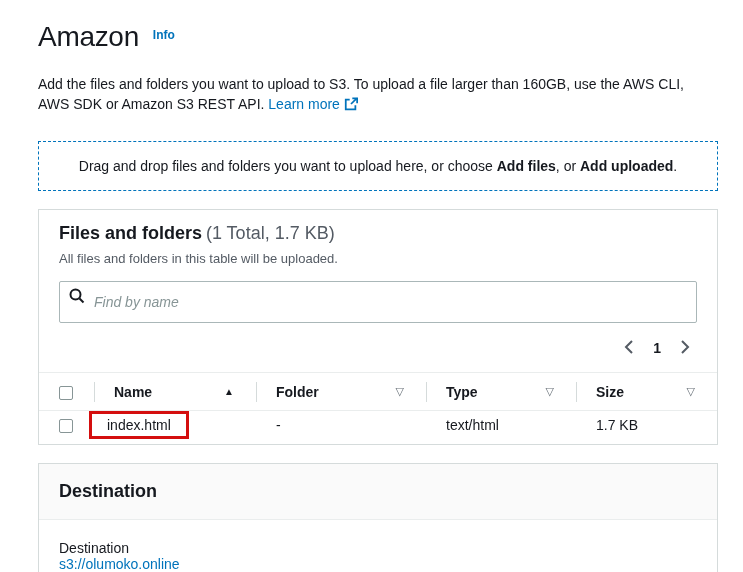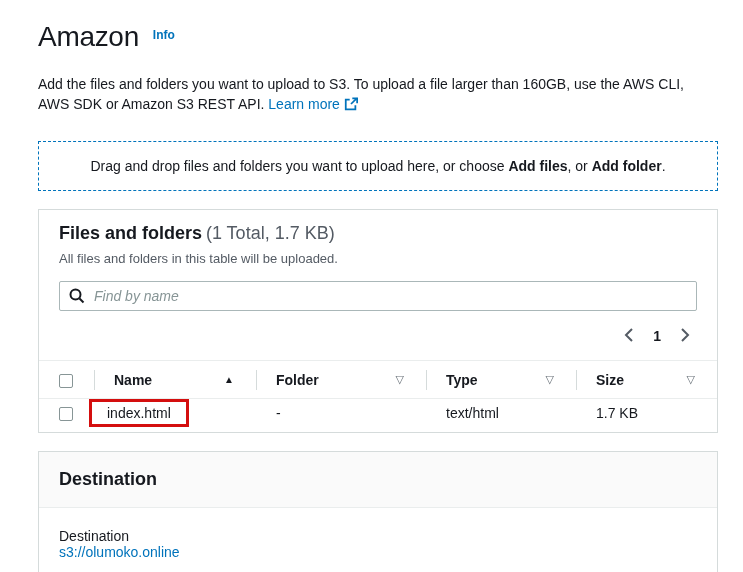--- a/index.html
+++ b/index.html
@@ -43,21 +43,21 @@
     font-family: inherit; font-size: 14px; font-weight: 700; color: #545b64;
     background: #fff; border: 1px solid #545b64; border-radius: 2px;
     padding: 5px 20px; line-height: 18px; cursor: pointer; white-space: nowrap;
   }
   .btn:disabled { color: #aab7b8; border-color: #d5dbdb; cursor: default; }
   .annotation-wrap { border: 3px solid #d40e0e; padding: 4px 5px; display: inline-flex; }
 
   
   .search-row { position: relative; margin-top: 15px; }
   .search-input {
-    width: 100%; height: 30px; border: 1px solid #aab7b8; border-radius: 2px;
+    width: 100%; height: 42px; border: 1px solid #aab7b8; border-radius: 2px;
     padding: 0 8px 0 34px; font-family: inherit; font-size: 14px; color: #16191f;
     outline: none; background: #fff;
   }
   .search-input::placeholder { font-style: italic; color: #879596; opacity: 1; }
   .search-icon { position: absolute; left: 10px; top: 7px; pointer-events: none; }
 
   
   .pagination {
     display: flex; justify-content: flex-end; align-items: center;
     gap: 8px; margin-top: 12px; height: 26px;
@@ -116,21 +116,21 @@
 
   <p class="desc"><span>Add the files and folders you want to upload to S3. To upload a file larger than 160GB, use the AWS CLI, AWS SDK or Amazon S3 REST API.</span>
     <a class="learn-more">Learn more</a><span class="ext-icon"><svg width="14" height="14" viewBox="0 0 16 16">
           <path d="M13 9.5V14H2V3h4.5" fill="none" stroke="#0073bb" stroke-width="2"></path>
           <path d="M9.5 1.5H15V7" fill="none" stroke="#0073bb" stroke-width="2"></path>
           <path d="M14.5 1.5L8 8" fill="none" stroke="#0073bb" stroke-width="2"></path>
         </svg></span>
   </p>
 
   <div class="dropzone">
-    <span><span>Drag and drop files and folders you want to upload here, or choose </span><b>Add files</b><span>, or </span><b>Add folder</b><span>.</span></span>
+    <span><span>Drag and drop files and folders you want to upload here, or choose </span><b>Add files</b><span>, or </span><b>Add uploaded</b><span>.</span></span>
   </div>
 
   <div class="card files-card">
     <div class="card-head">
       <div>
         <h2 class="panel-title">Files and folders</h2>
         <span class="panel-summary"> <span>(1 Total, 1.7 KB)</span></span>
         <div class="panel-sub">All files and folders in this table will be uploaded.</div>
       </div>
     </div>

